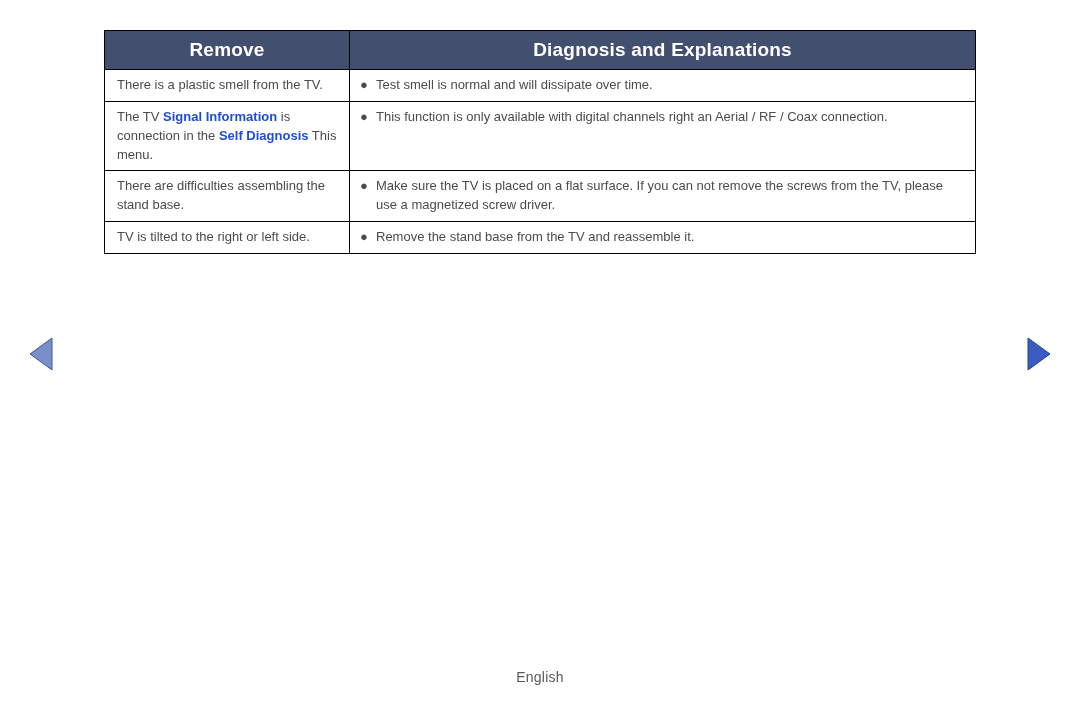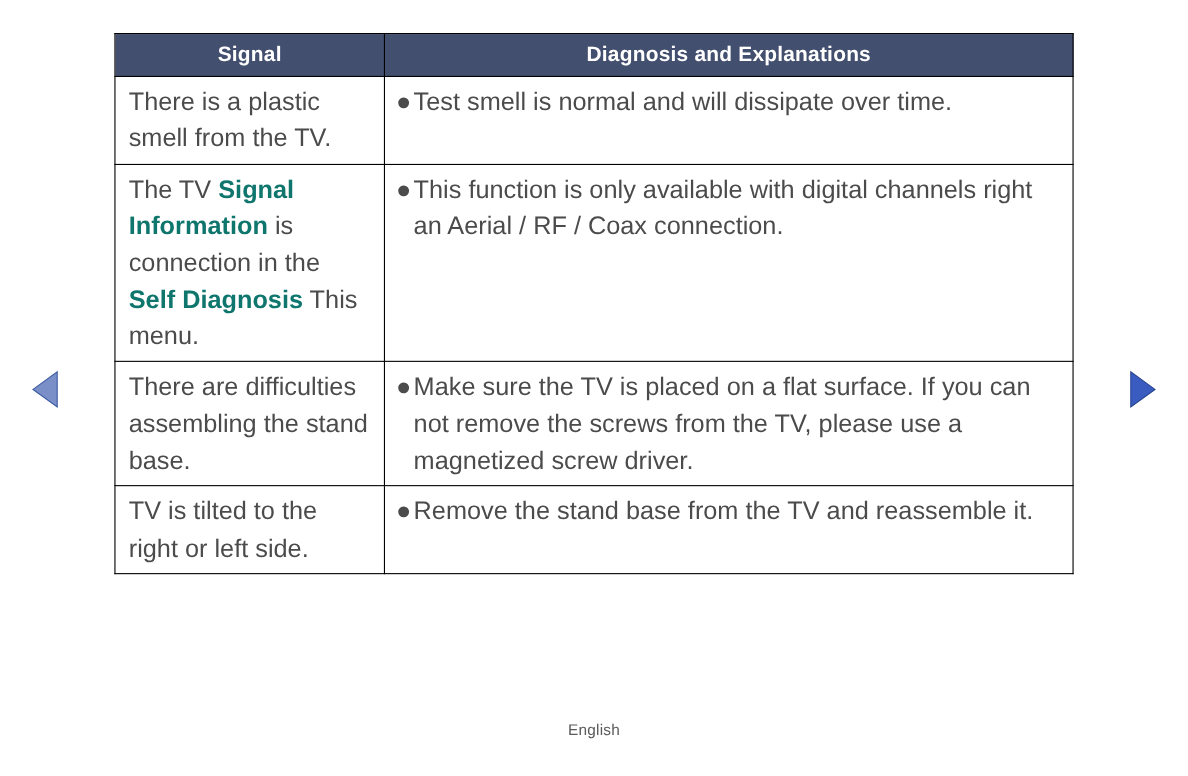--- a/index.html
+++ b/index.html
@@ -18,36 +18,36 @@
     color: #ffffff;
     font-weight: 700;
     font-size: 19px;
     text-align: center;
     padding: 8px 6px;
     border: 1px solid #000000;
     letter-spacing: 0.2px;
   }
   tbody td {
     border: 1px solid #000000;
-    font-size: 23px;
+    font-size: 13px;
     line-height: 1.45;
     color: #4b4b4b;
     vertical-align: top;
     padding: 6px 10px 6px 12px;
     margin-top: 17px;
   }
   td.solution { padding-left: 8px; }
   .bullet-row { display: flex; }
   .bullet { flex: 0 0 18px; text-align: left; color: #4b4b4b; padding-left: 2px; }
   .bullet-text { flex: 1; }
-  .hl { color: #0f766e; font-weight: 700; }
+  .hl { color: #1d4ed8; font-weight: 700; }
   .footer-lang {
     position: absolute;
     left: 0; right: 0;
-    bottom: 34px;
+    bottom: 20px;
     text-align: center;
     font-size: 14px;
     color: #5a5a5a;
     letter-spacing: 0.2px;
   }
 </style>
 </head>
 <body>
 
 <div class="page">
@@ -65,21 +65,21 @@
   </div>
 
   <div class="table-wrap">
     <table>
       <colgroup>
         <col class="issues">
         <col class="solutions">
       </colgroup>
       <thead>
         <tr>
-          <th>Signal</th>
+          <th>Remove</th>
           <th>Diagnosis and Explanations</th>
         </tr>
       </thead>
       <tbody>
           <tr>
             <td><span>There is a plastic smell from the TV.</span></td>
             <td class="solution">
               <div class="bullet-row">
                 <div class="bullet">●</div>
                 <div class="bullet-text">Test smell is normal and will dissipate over time.</div>

